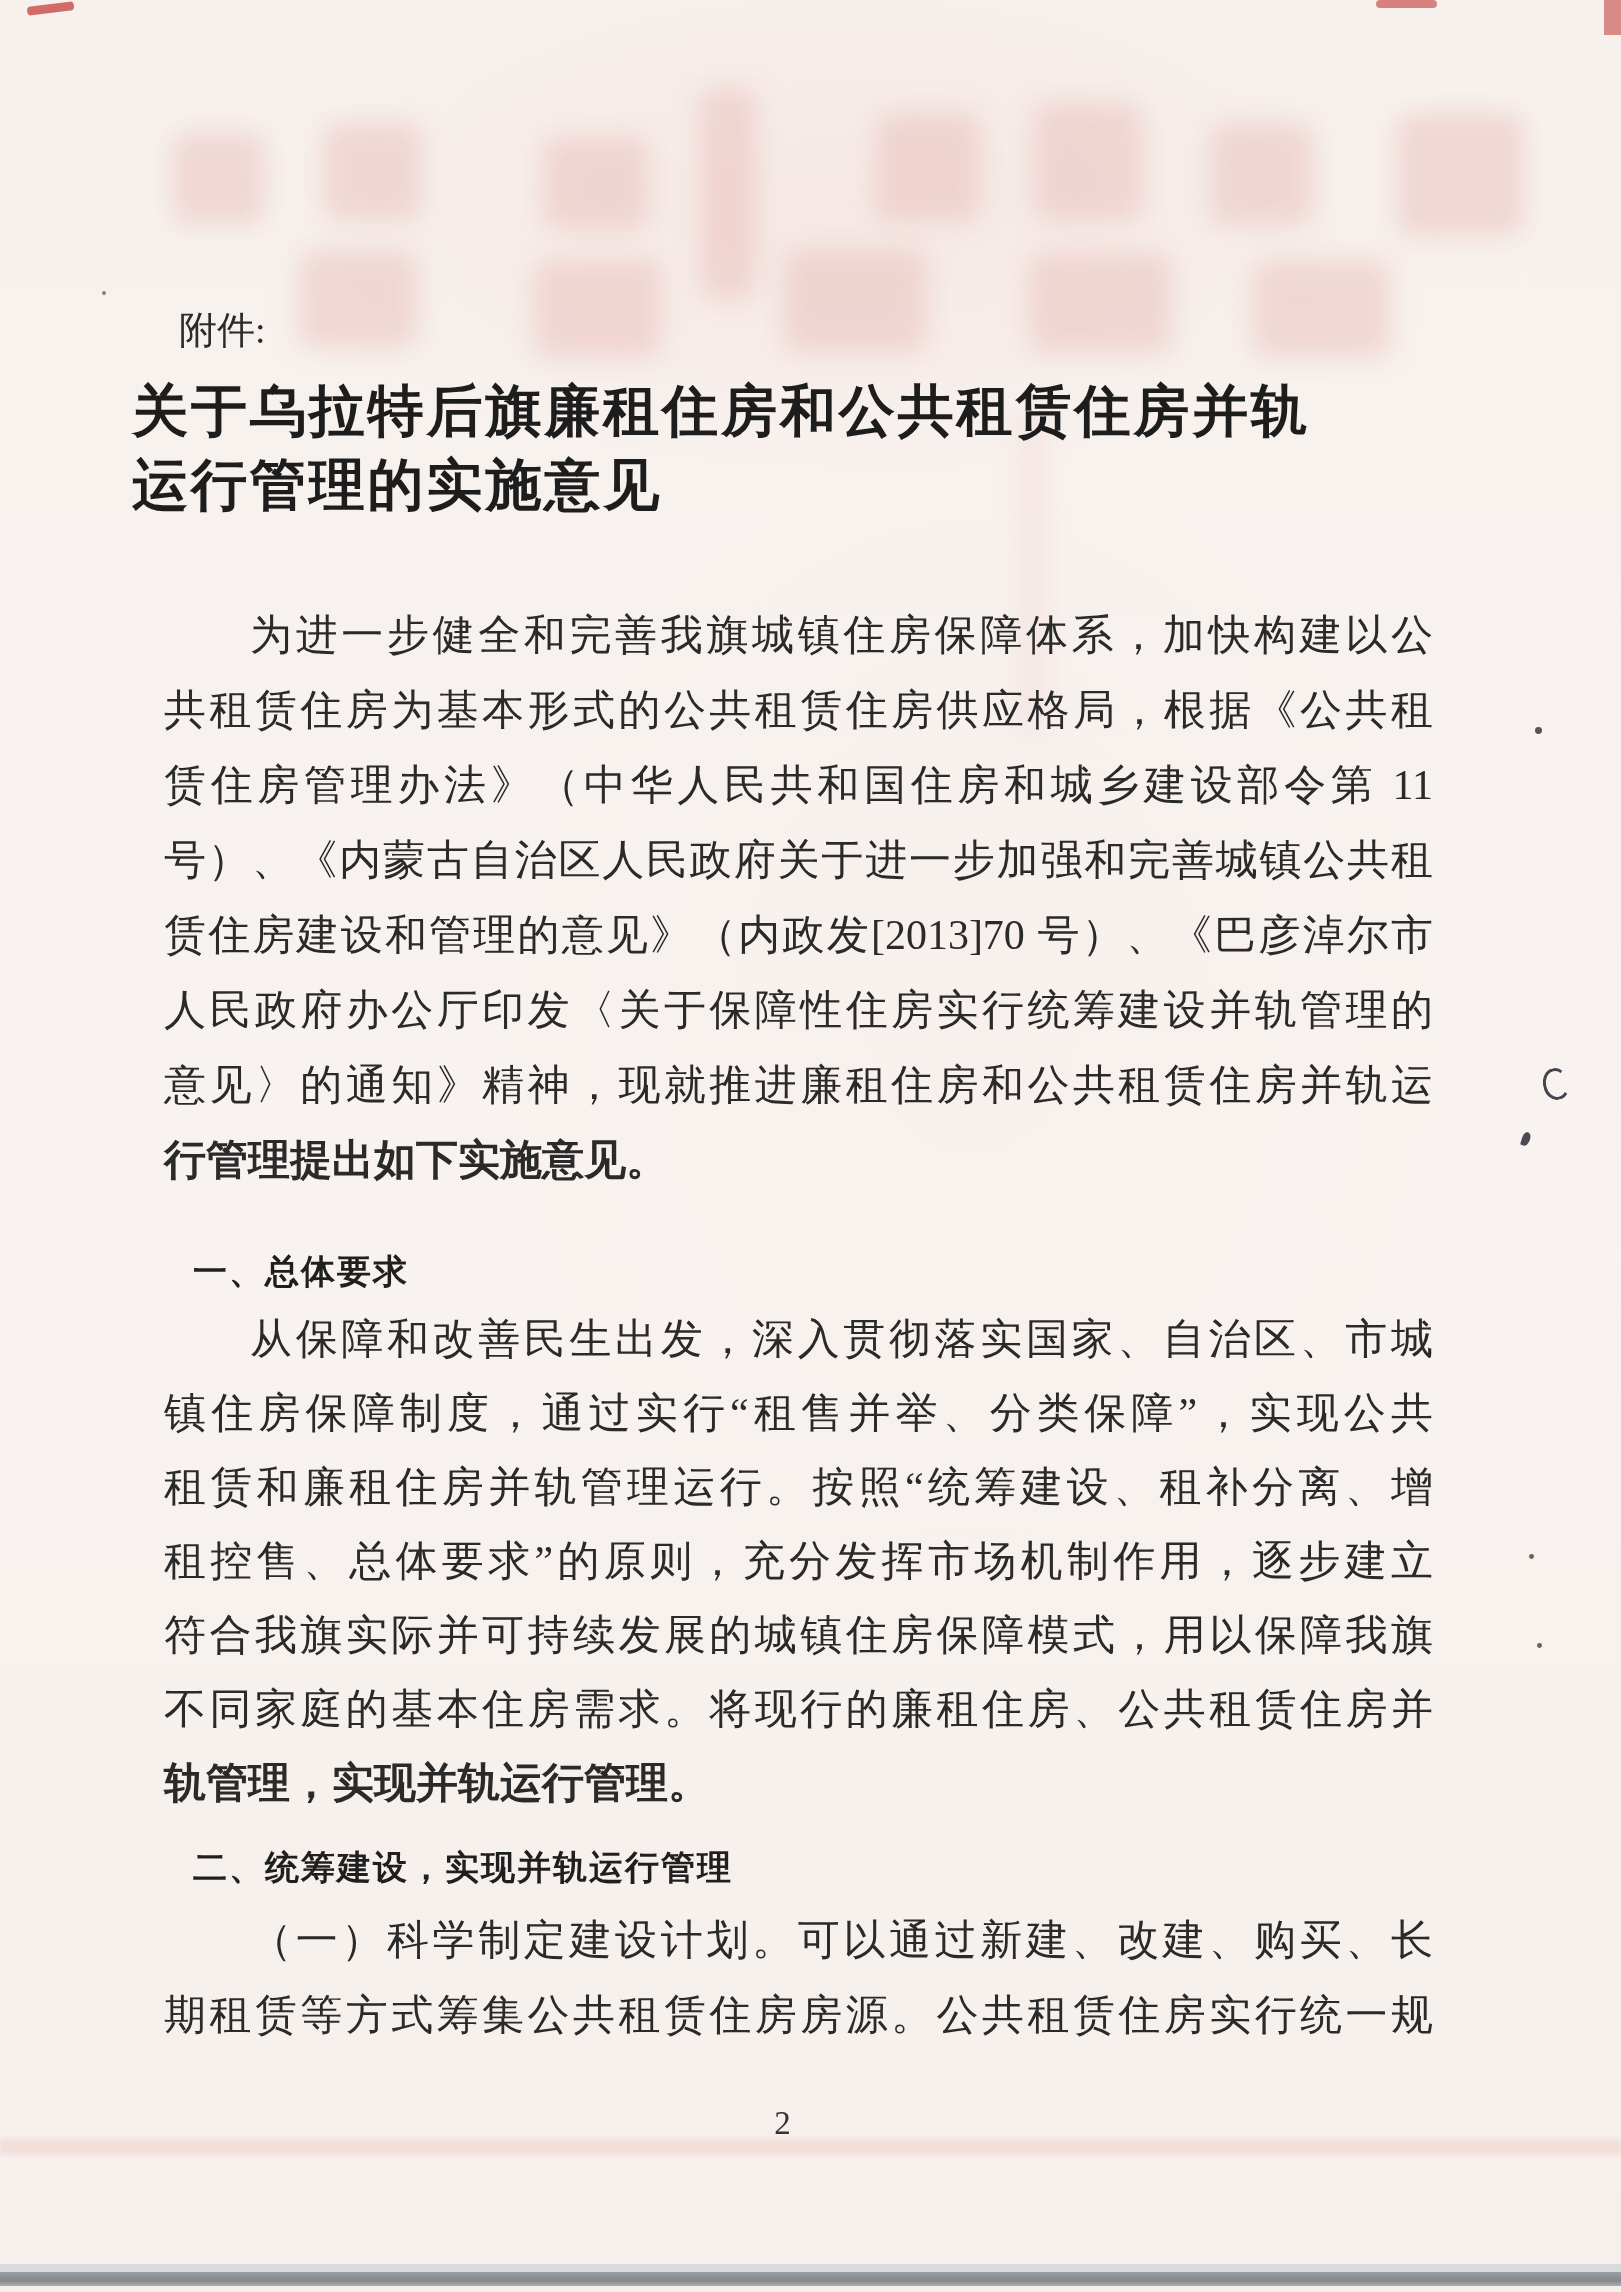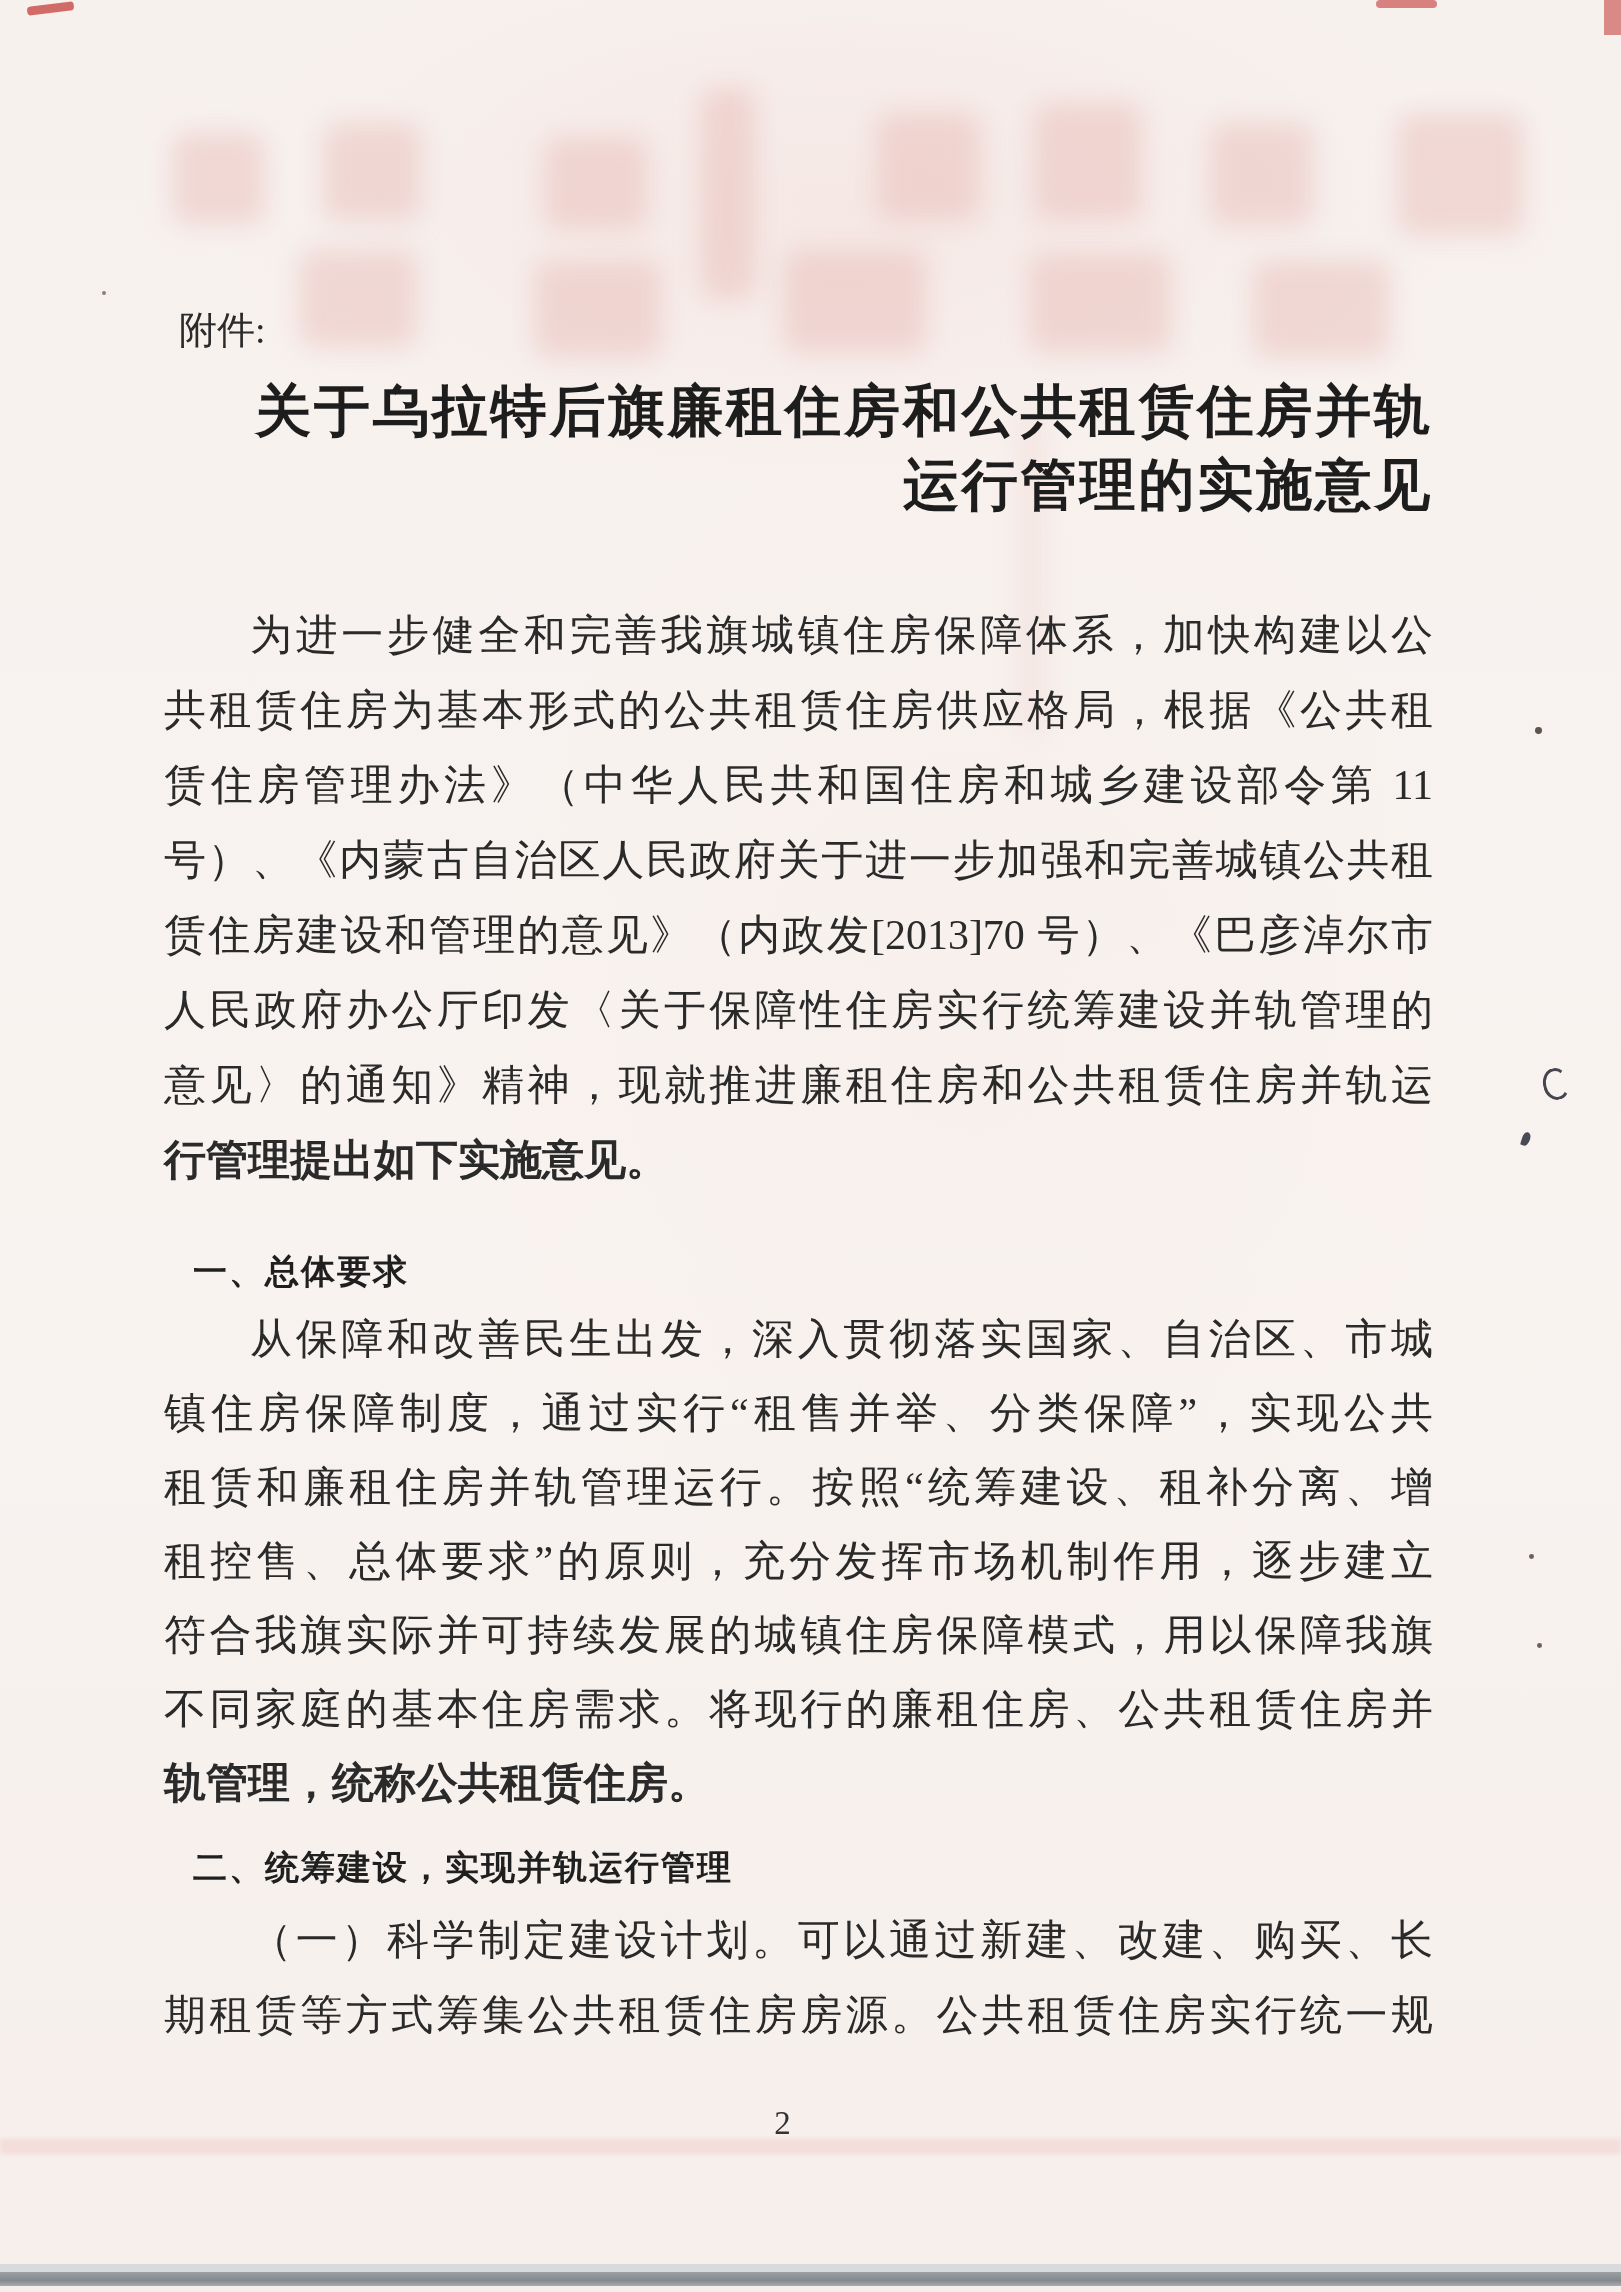--- a/index.html
+++ b/index.html
@@ -30,21 +30,21 @@
   .abs { position: absolute; }
   .attachment-label {
     left: 179px; top: 306px;
     font-size: 38px; line-height: 49px; color: #2b2b2b;
   }
   .title {
     left: 132px; top: 374px; width: 1301px;
     font-family: "Liberation Sans", sans-serif;
     font-weight: 700; color: #1d1d1d;
     font-size: 56px; line-height: 74px;
-    text-align: right; letter-spacing: 2.9px;
+    text-align: left; letter-spacing: 2.9px;
   }
   .para { left: 132px; width: 1301px; font-size: 42px; color: #2a2a2a; }
   .para .line {
     height: 75px; line-height: 75px;
     text-align: justify; text-align-last: justify;
     white-space: nowrap;
     margin-left: 32px;
   }
   .para .line.first { padding-left: 86px; }
   .para.closed .line:last-child { text-align-last: left; font-weight: bold; }
@@ -142,21 +142,21 @@
 
   <div class="abs heading h1">一、总体要求</div>
 
   <div class="abs para p2 closed">
       <div class="line first">从保障和改善民生出发，深入贯彻落实国家、自治区、市城</div>
       <div class="line">镇住房保障制度，通过实行“租售并举、分类保障”，实现公共</div>
       <div class="line">租赁和廉租住房并轨管理运行。按照“统筹建设、租补分离、增</div>
       <div class="line">租控售、总体要求”的原则，充分发挥市场机制作用，逐步建立</div>
       <div class="line">符合我旗实际并可持续发展的城镇住房保障模式，用以保障我旗</div>
       <div class="line">不同家庭的基本住房需求。将现行的廉租住房、公共租赁住房并</div>
-      <div class="line">轨管理，统称公共租赁住房。</div>
+      <div class="line">轨管理，实现并轨运行管理。</div>
     </div>
 
   <div class="abs heading h2">二、统筹建设，实现并轨运行管理</div>
 
   <div class="abs para p3 open">
       <div class="line first">（一）科学制定建设计划。可以通过新建、改建、购买、长</div>
       <div class="line">期租赁等方式筹集公共租赁住房房源。公共租赁住房实行统一规</div>
     </div>
 
   <div class="abs page-number">2</div>

